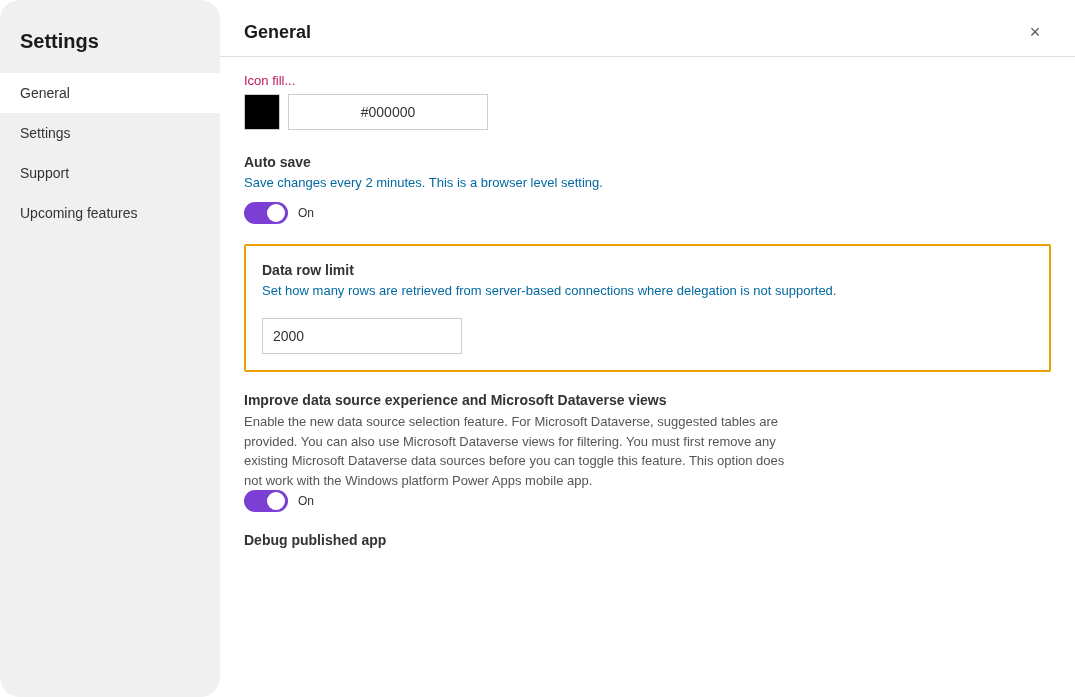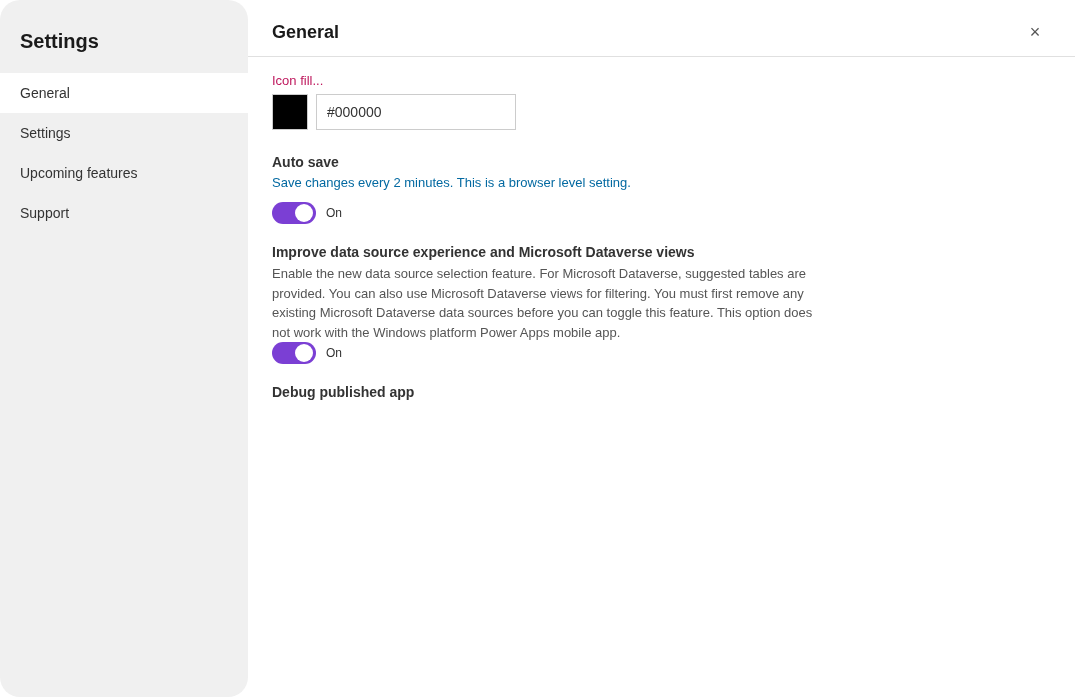--- a/index.html
+++ b/index.html
@@ -16,21 +16,21 @@
     .dialog {
       width: 1075px;
       height: 697px;
       background: #fff;
       display: flex;
       position: relative;
       box-shadow: 0 2px 20px rgba(0,0,0,0.15);
     }
     
     .sidebar {
-      width: 248px;
+      width: 220px;
       background: #f0f0f0;
       padding: 20px 0;
       flex-shrink: 0;
       border-radius: 20px;
     }
     .sidebar-title {
       font-size: 20px;
       font-weight: 600;
       padding: 10px 20px 20px 20px;
       color: #1a1a1a;
@@ -111,20 +111,21 @@
       flex-shrink: 0;
     }
     .color-input {
       border: 1px solid #ccc;
       padding: 6px 10px;
       font-size: 14px;
       width: 200px;
       height: 36px;
       color: #333;
       outline: none;
+      text-align: center;
     }
     
     .setting-block {
       margin-bottom: 20px;
     }
     .setting-title {
       font-weight: 600;
       font-size: 14px;
       margin-bottom: 4px;
     }
@@ -199,22 +200,22 @@
 </head>
 <body>
 
 <div class="dialog">
 
   <div class="sidebar">
     <div class="sidebar-title">Settings</div>
 
     <div class="sidebar-item active">General</div>
     <div class="sidebar-item">Settings</div>
+    <div class="sidebar-item">Support</div>
     <div class="sidebar-item">Upcoming features</div>
-    <div class="sidebar-item">Support</div>
   </div>
 
   <div class="main">
     <div class="main-header">
       <div class="main-title">General</div>
       <button class="close-btn">×</button>
     </div>
 
     <div class="main-content">
 
@@ -232,20 +233,25 @@
         <div class="toggle-row">
           <div class="toggle">
             <div class="toggle-track">
               <div class="toggle-thumb"></div>
             </div>
           </div>
           <span class="toggle-label">On</span>
         </div>
       </div>
 
+      <div class="data-row-limit-box">
+        <div class="setting-title">Data row limit</div>
+        <div class="setting-desc">Set how many rows are retrieved from server-based connections where delegation is not supported.</div>
+        <input class="number-input" type="text" value="2000" style="">
+      </div>
 
       <div class="setting-block">
         <div class="setting-title">Improve data source experience and Microsoft Dataverse views</div>
         <div class="long-desc">Enable the new data source selection feature. For Microsoft Dataverse, suggested tables are provided. You can also use Microsoft Dataverse views for filtering. You must first remove any existing Microsoft Dataverse data sources before you can toggle this feature. This option does not work with the Windows platform Power Apps mobile app.</div>
         <div class="toggle-row">
           <div class="toggle">
             <div class="toggle-track">
               <div class="toggle-thumb"></div>
             </div>
           </div>

